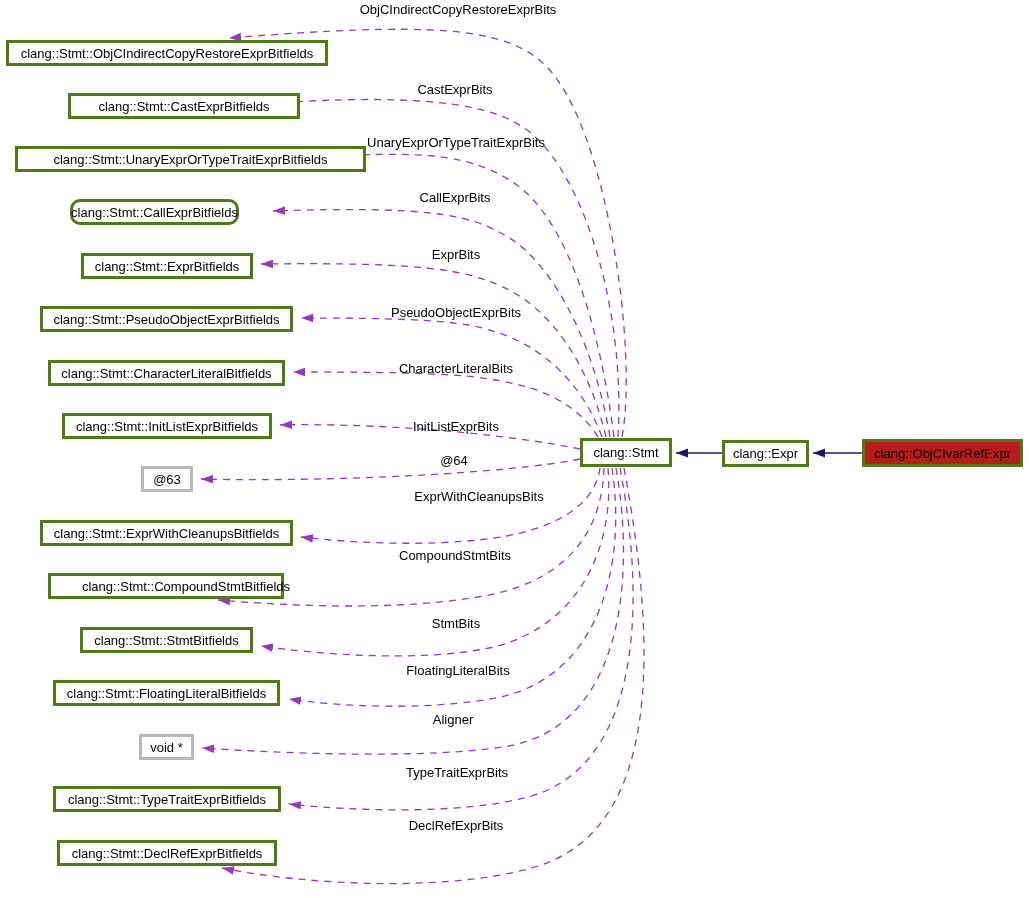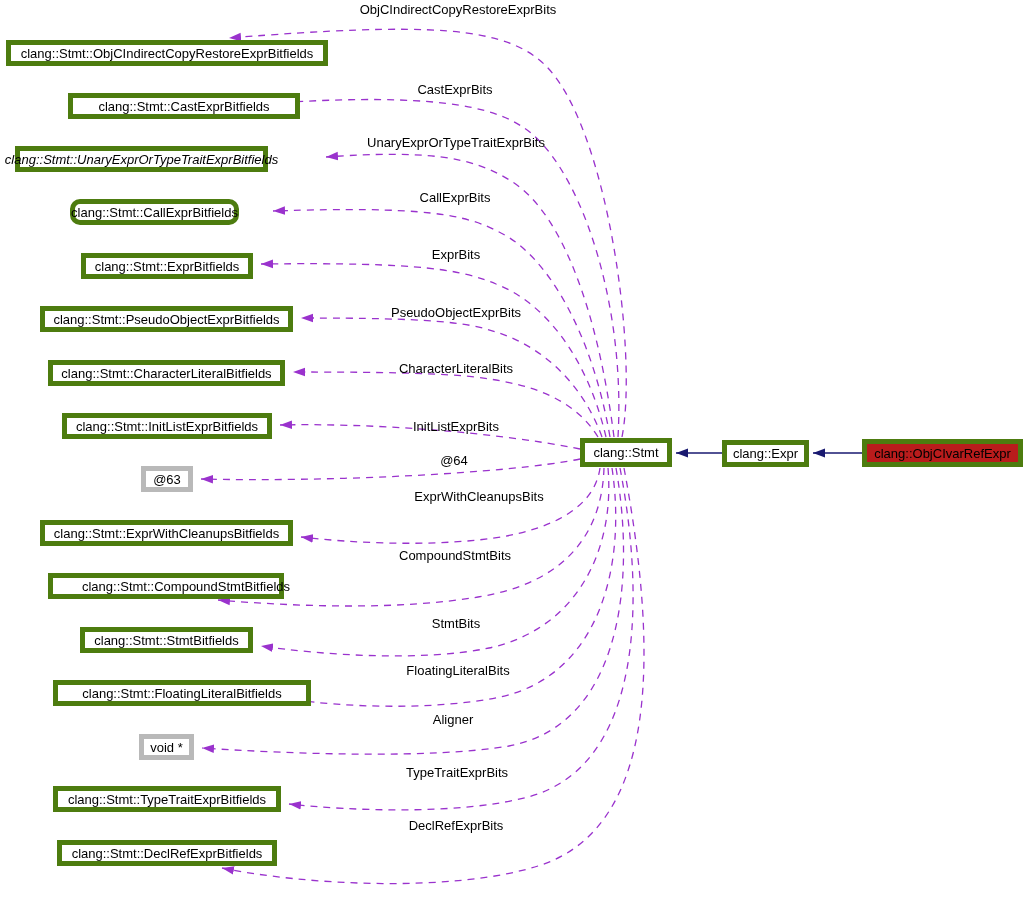--- a/index.html
+++ b/index.html
@@ -10,21 +10,21 @@
     font-family:"Liberation Sans","DejaVu Sans",sans-serif;
     overflow:hidden;
   }
   .edges {
     position:absolute; left:0; top:0; width:1029px; height:898px;
   }
   .node {
     position:absolute;
     box-sizing:border-box;
     height:26px;
-    border:5px solid #4d7c0f;
+    border:3px solid #4d7c0f;
     background:#ffffff;
     color:#000000;
     font-size:13px;
     white-space:nowrap;
     display:flex; align-items:center; justify-content:center;
     z-index:2;
   }
   .node.plain  { border-color:#b9b9b9; }
   .node.highlight { background:#b91c1c; }
   .elabel {
@@ -70,31 +70,31 @@
     <path class="usage" marker-end="url(#ap)" d="M 616,468 C 637,588 618,726 509,746 C 432,759 292,754 202,748"></path>
     <path class="usage" marker-end="url(#ap)" d="M 620,468 C 648,615 637,768 528,797 C 460,815 352,811 289,804"></path>
     <path class="usage" marker-end="url(#ap)" d="M 624,468 C 658,650 660,828 538,866 C 452,893 305,885 222,868"></path>
 
     <path class="inherit" marker-end="url(#an)" d="M 722,453 L 676,453"></path>
     <path class="inherit" marker-end="url(#an)" d="M 862,453 L 813,453"></path>
   </svg>
 
   <div class="node" style="left:6px;   top:40px;  width:322px;">clang::Stmt::ObjCIndirectCopyRestoreExprBitfields</div>
   <div class="node" style="left:68px;  top:93px;  width:232px;">clang::Stmt::CastExprBitfields</div>
-  <div class="node" style="left:15px;  top:146px; width:253px;font-style:italic;">clang::Stmt::UnaryExprOrTypeTraitExprBitfields</div>
+  <div class="node" style="left:15px;  top:146px; width:351px;">clang::Stmt::UnaryExprOrTypeTraitExprBitfields</div>
   <div class="node" style="left:70px;  top:199px; width:169px;border-radius:10px;">clang::Stmt::CallExprBitfields</div>
   <div class="node" style="left:81px;  top:253px; width:172px;">clang::Stmt::ExprBitfields</div>
   <div class="node" style="left:40px;  top:306px; width:253px;">clang::Stmt::PseudoObjectExprBitfields</div>
   <div class="node" style="left:48px;  top:360px; width:237px;">clang::Stmt::CharacterLiteralBitfields</div>
   <div class="node" style="left:62px;  top:413px; width:210px;">clang::Stmt::InitListExprBitfields</div>
   <div class="node plain" style="left:141px; top:466px; width:52px;">@63</div>
   <div class="node" style="left:40px;  top:520px; width:253px;">clang::Stmt::ExprWithCleanupsBitfields</div>
   <div class="node" style="left:48px;  top:573px; width:236px;padding-left:40px;">clang::Stmt::CompoundStmtBitfields</div>
   <div class="node" style="left:80px;  top:627px; width:173px;">clang::Stmt::StmtBitfields</div>
-  <div class="node" style="left:53px;  top:680px; width:258px;">clang::Stmt::FloatingLiteralBitfields</div>
+  <div class="node" style="left:53px;  top:680px; width:227px;">clang::Stmt::FloatingLiteralBitfields</div>
   <div class="node plain" style="left:139px; top:734px; width:55px;">void *</div>
   <div class="node" style="left:53px;  top:786px; width:228px;">clang::Stmt::TypeTraitExprBitfields</div>
   <div class="node" style="left:57px;  top:840px; width:220px;">clang::Stmt::DeclRefExprBitfields</div>
 
   <div class="node" style="left:580px; top:438px; width:92px;  height:29px;">clang::Stmt</div>
   <div class="node" style="left:722px; top:440px; width:87px;  height:27px;">clang::Expr</div>
   <div class="node highlight" style="left:862px; top:439px; width:161px; height:28px;">clang::ObjCIvarRefExpr</div>
 
   <div class="elabel" style="left:458px; top:3px;">ObjCIndirectCopyRestoreExprBits</div>
   <div class="elabel" style="left:455px; top:83px;">CastExprBits</div>

